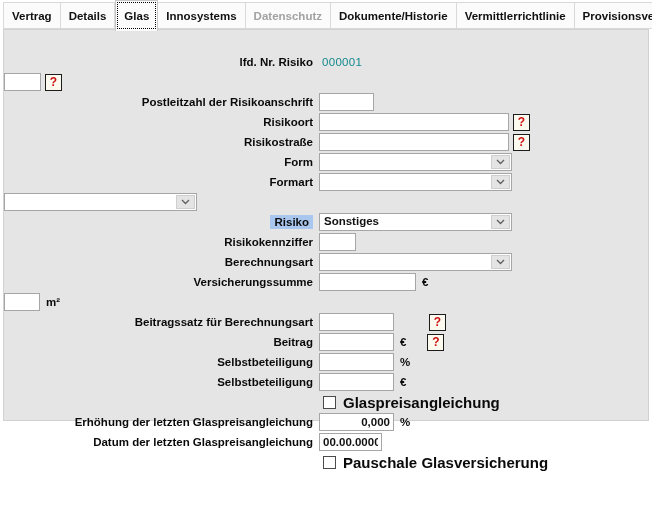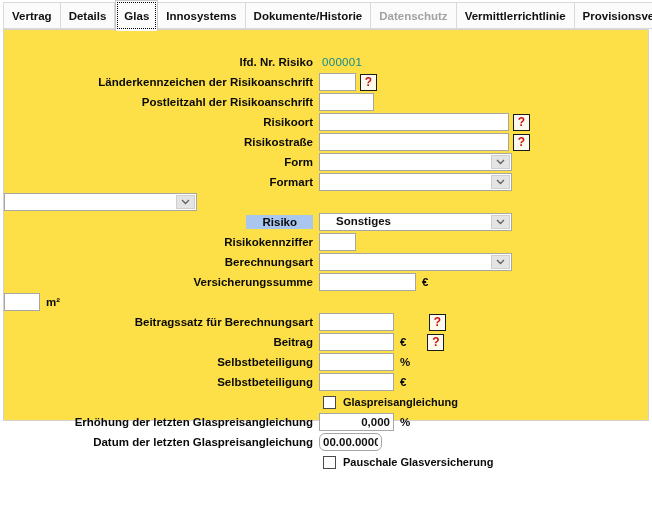--- a/index.html
+++ b/index.html
@@ -11,95 +11,94 @@
   .tab{background:#fbfbfb;border-top:1px solid #d9d9d9;border-bottom:1px solid #d9d9d9;border-right:1px solid #d9d9d9;
        padding:0 8px;display:flex;align-items:center;font-size:11.5px;font-weight:600;color:#101010;white-space:nowrap;}
   .tab:first-child{border-left:1px solid #d9d9d9;}
   .tab.active{position:relative;margin-top:-2px;margin-bottom:-2px;background:#fbfbfb;
        border:1px solid #c6c6c6;border-bottom:none;z-index:4;
        outline:1px dotted #000;outline-offset:-3px;}
   .tab.disabled{color:#a2a2a2;}
 
   
   .panel{position:absolute;left:3px;top:29px;width:646px;height:392px;box-sizing:border-box;
-         background:#fde047;border:1px solid #d2d2d2;z-index:1;}
+         background:#e5e5e5;border:1px solid #d2d2d2;z-index:1;}
   .form{position:absolute;top:22px;left:0;right:0;}
   .row{display:flex;align-items:center;height:20px;}
   .lbl{flex:none;width:315px;box-sizing:border-box;text-align:right;padding-right:6px;
        font-size:11.5px;font-weight:600;color:#0a0a0a;white-space:nowrap;}
-  .lbl .hl{background:#a9c7ee;padding:1px 16px;}
+  .lbl .hl{background:#a9c7ee;padding:1px 4px;}
   .val-teal{font-size:11.5px;font-weight:400;color:#14898e;letter-spacing:.3px;padding-left:3px;}
 
   input[type=text]{height:18px;box-sizing:border-box;border:1px solid #a6a6a6;background:#ffffff;
        font-family:"Liberation Sans",sans-serif;font-size:11.5px;font-weight:600;color:#111;padding:0 3px;outline:none;}
   .w-xs{width:37px;}  .w-s{width:55px;}  .w-m{width:75px;}  .w-vs{width:97px;}
-  .w-fl{width:36px;}  .w-dt{width:63px;border-radius:6px;} .w-wide{width:190px;}
+  .w-fl{width:36px;}  .w-dt{width:63px;} .w-wide{width:190px;}
   .ta-r{text-align:right;}
 
   .combo{width:193px;height:18px;box-sizing:border-box;border:1px solid #a6a6a6;background:#ffffff;
          display:flex;align-items:stretch;}
-  .combo .cval{flex:1;font-size:11.5px;font-weight:600;color:#111;padding:1px 16px;overflow:hidden;white-space:nowrap;}
+  .combo .cval{flex:1;font-size:11.5px;font-weight:600;color:#111;padding:1px 4px;overflow:hidden;white-space:nowrap;}
   .combo .drop{flex:none;width:17px;margin:1px;background:#e4e4e4;border:1px solid #cfcfcf;
          display:flex;align-items:center;justify-content:center;}
   .chev{width:9px;height:6px;display:block;}
 
   .helpbtn{flex:none;width:17px;height:17px;box-sizing:border-box;margin-left:4px;
          background:#fcf9ef;border:1px solid #1c1c1c;color:#cc1111;font-weight:700;font-size:12px;
          display:flex;align-items:center;justify-content:center;line-height:1;}
   .ml35{margin-left:35px;} .ml21{margin-left:21px;}
 
   .unit{margin-left:6px;font-size:11.5px;font-weight:600;color:#0a0a0a;}
 
   .spacer{flex:none;width:315px;}
   .cb{appearance:none;-webkit-appearance:none;flex:none;width:13px;height:13px;box-sizing:border-box;
       margin:0 0 0 4px;background:#fff;border:1px solid #4a4a4a;}
-  .cblabel{margin-left:7px;font-size:11px;font-weight:600;color:#0a0a0a;}
+  .cblabel{margin-left:7px;font-size:15px;font-weight:600;color:#0a0a0a;}
 </style>
 </head>
 <body>
 
 <div class="app">
 
   <div class="tabbar">
     <div class="tab">
         <span>Vertrag</span>
       </div>
     <div class="tab">
         <span>Details</span>
       </div>
     <div class="tab active">
         <span>Glas</span>
       </div>
     <div class="tab">
         <span>Innosystems</span>
       </div>
-    <div class="tab">
-        <span>Dokumente/Historie</span>
-      </div>
     <div class="tab disabled">
         <span>Datenschutz</span>
       </div>
     <div class="tab">
+        <span>Dokumente/Historie</span>
+      </div>
+    <div class="tab">
         <span>Vermittlerrichtlinie</span>
       </div>
     <div class="tab">
         <span>Provisionsverteilung</span>
       </div>
   </div>
 
   <div class="panel">
     <div class="form">
 
       <div class="row">
         <div class="lbl">lfd. Nr. Risiko</div>
         <div class="val-teal">000001</div>
       </div>
 
       <div class="row">
-        <div class="lbl">Länderkennzeichen der Risikoanschrift</div>
         <input type="text" class="w-xs" value="" style="">
         <div class="helpbtn">?</div>
       </div>
 
       <div class="row">
         <div class="lbl">Postleitzahl der Risikoanschrift</div>
         <input type="text" class="w-s" value="" style="">
       </div>
 
       <div class="row">

